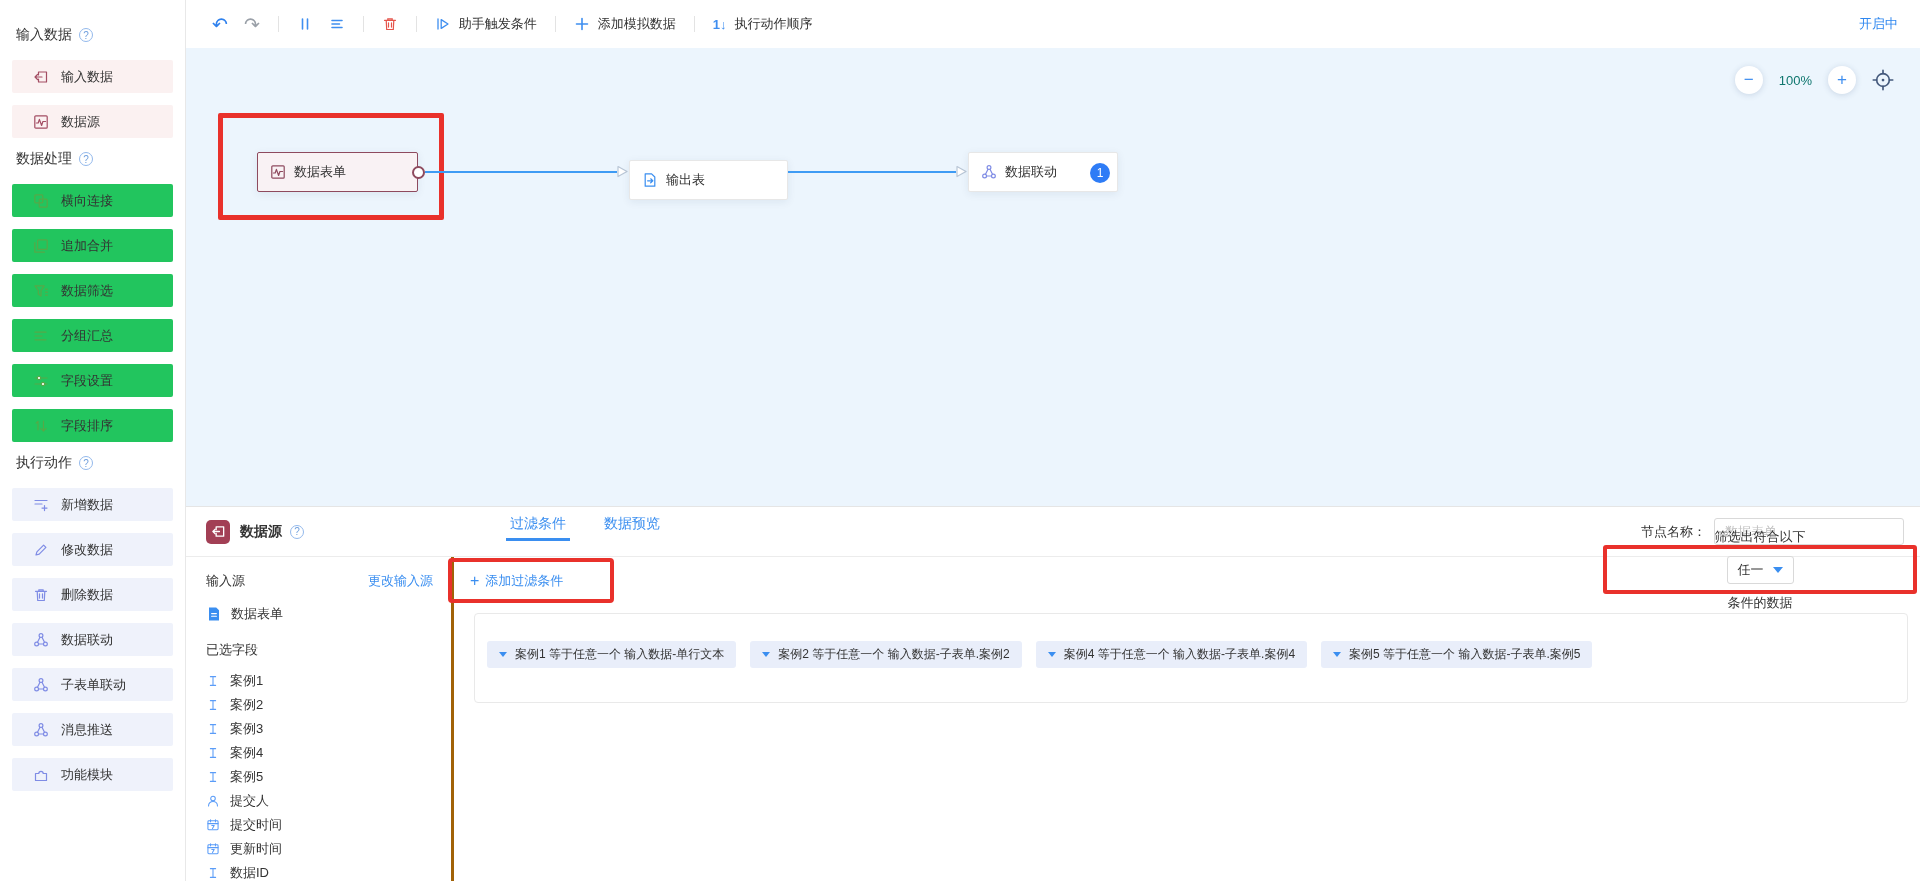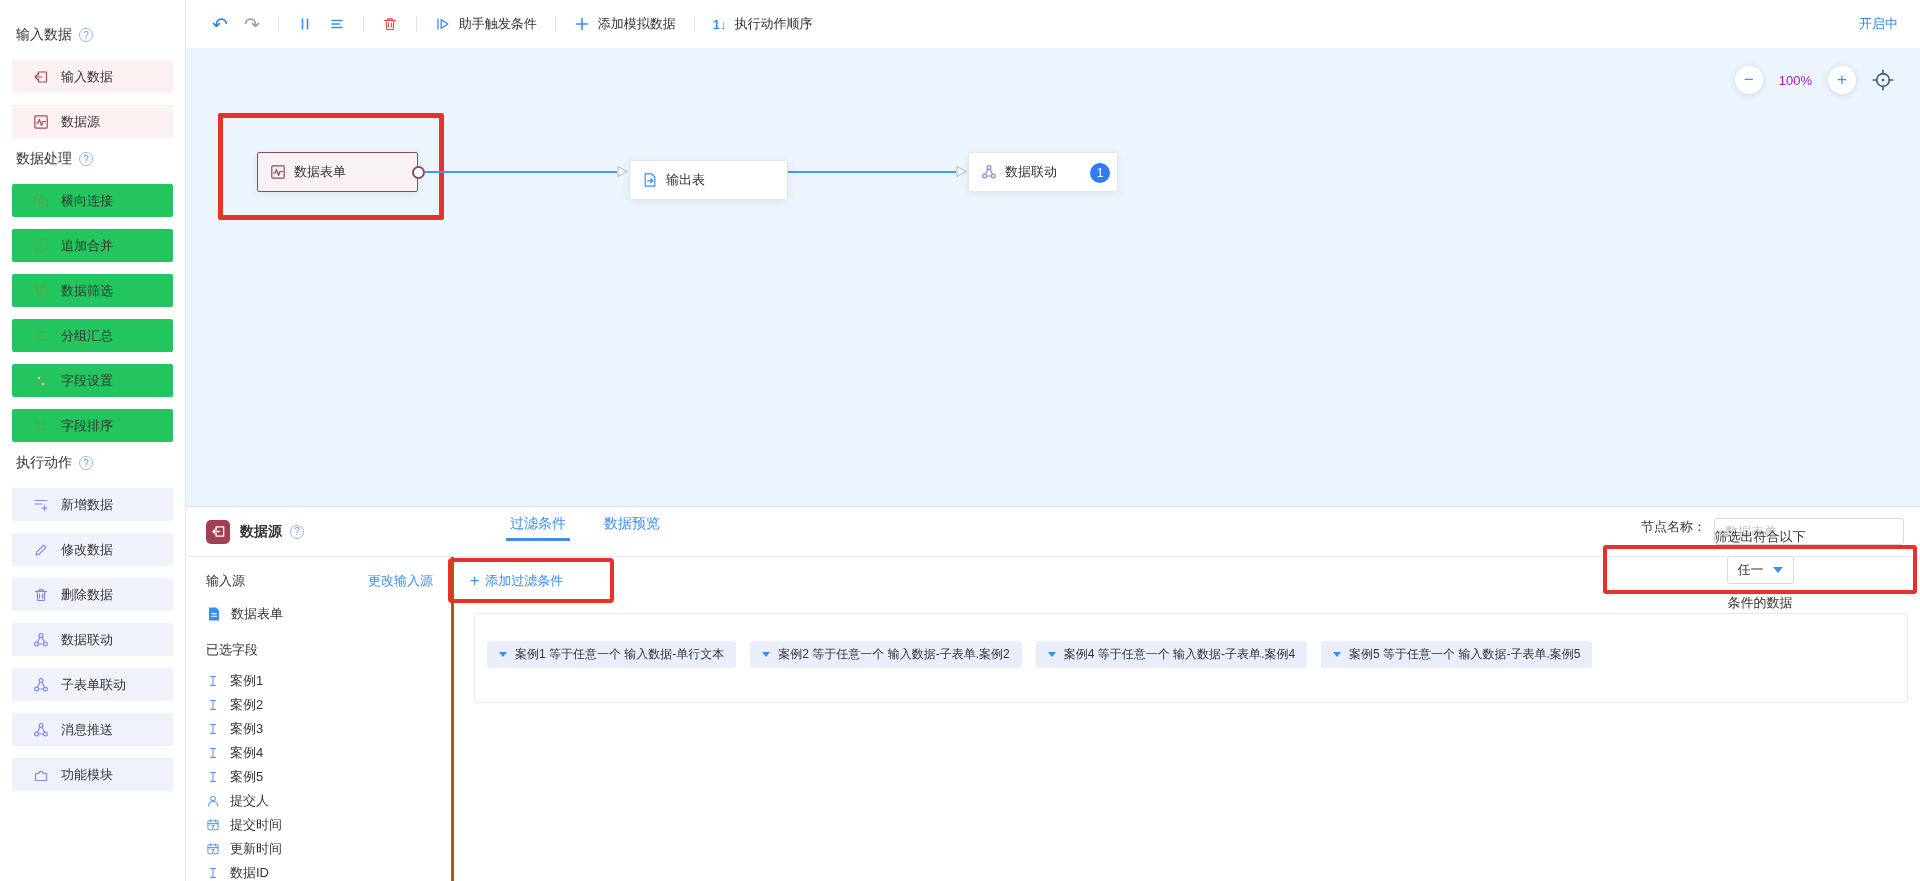--- a/index.html
+++ b/index.html
@@ -58,36 +58,36 @@
   .port { position:absolute; left:226px; top:118px; width:13px; height:13px; border:2px solid #8e4a5e;
     background:#fff; border-radius:50%; }
   .edge { position:absolute; top:123px; height:2px; background:#3e9bf4; }
   #edge1 { left:239px; width:192px; }
   #edge2 { left:602px; width:168px; }
   .arrowhead { position:absolute; top:117px; width:13px; height:13px; }
   #arrow1 { left:430px; } #arrow2 { left:769px; }
   .zoomctl { position:absolute; right:26px; top:18px; display:flex; align-items:center; gap:16px; }
   .zbtn { width:28px; height:28px; border-radius:50%; background:#fff; color:#3e8ef0; font-size:17px;
     box-shadow:0 1px 6px rgba(60,90,130,.2); display:flex; align-items:center; justify-content:center; cursor:pointer; }
-  .zlevel { font-size:13px; color:#a21caf;text-align:right; }
+  .zlevel { font-size:13px; color:#0f766e;text-align:right; }
   .crosshair { width:22px; height:22px; color:#44597c; cursor:pointer; }
   .crosshair svg { width:100%; height:100%; }
 
   
   .panel { position:absolute; left:0; top:506px; right:0; bottom:0; background:#fff; border-top:1px solid #e5e5e5; }
   .p-header { height:50px; border-bottom:1px solid #ececec; display:flex; align-items:center;
     padding:0 16px 0 20px; position:relative; }
   .p-icon { width:24px; height:24px; border-radius:5px; background:#a23f55; color:#fff;
     display:flex; align-items:center; justify-content:center; }
   .p-icon .ic { width:15px; height:15px; }
   .p-title { font-size:14px; font-weight:bold; margin:0 8px 0 10px; }
   .tabs { position:absolute; left:324px; top:0; height:34px; display:flex; gap:38px; align-items:stretch; }
   .tab { display:flex; align-items:center; font-size:14px; color:#3a8ef0; cursor:pointer; position:relative; }
   .tab.active::after { content:""; position:absolute; left:-4px; right:-4px; bottom:0; height:3px; background:#3a8ef0; }
-  .node-name { margin-left:auto; display:flex; gap:8px; font-size:13px; }
+  .node-name { margin-left:auto; display:flex; align-items:center; gap:8px; font-size:13px; }
   .node-name input { width:190px; height:27px; border:1px solid #d9d9d9; border-radius:3px;
     padding:0 10px; font-size:13px; color:#333; outline:none; font-family:inherit; }
   .node-name input::placeholder { color:#bfbfbf; }
 
   .p-body { position:absolute; top:50px; left:0; right:0; bottom:0; }
   .src-col { position:absolute; left:0; top:0; width:268px; height:100%;
     border-right:3px solid #a16207; padding:14px 18px 0 20px; overflow:hidden; }
   .src-row1 { display:flex; justify-content:space-between; align-items:center; height:20px; }
   .src-label { color:#333; }
   .link { color:#3a8ef0; cursor:pointer; }

